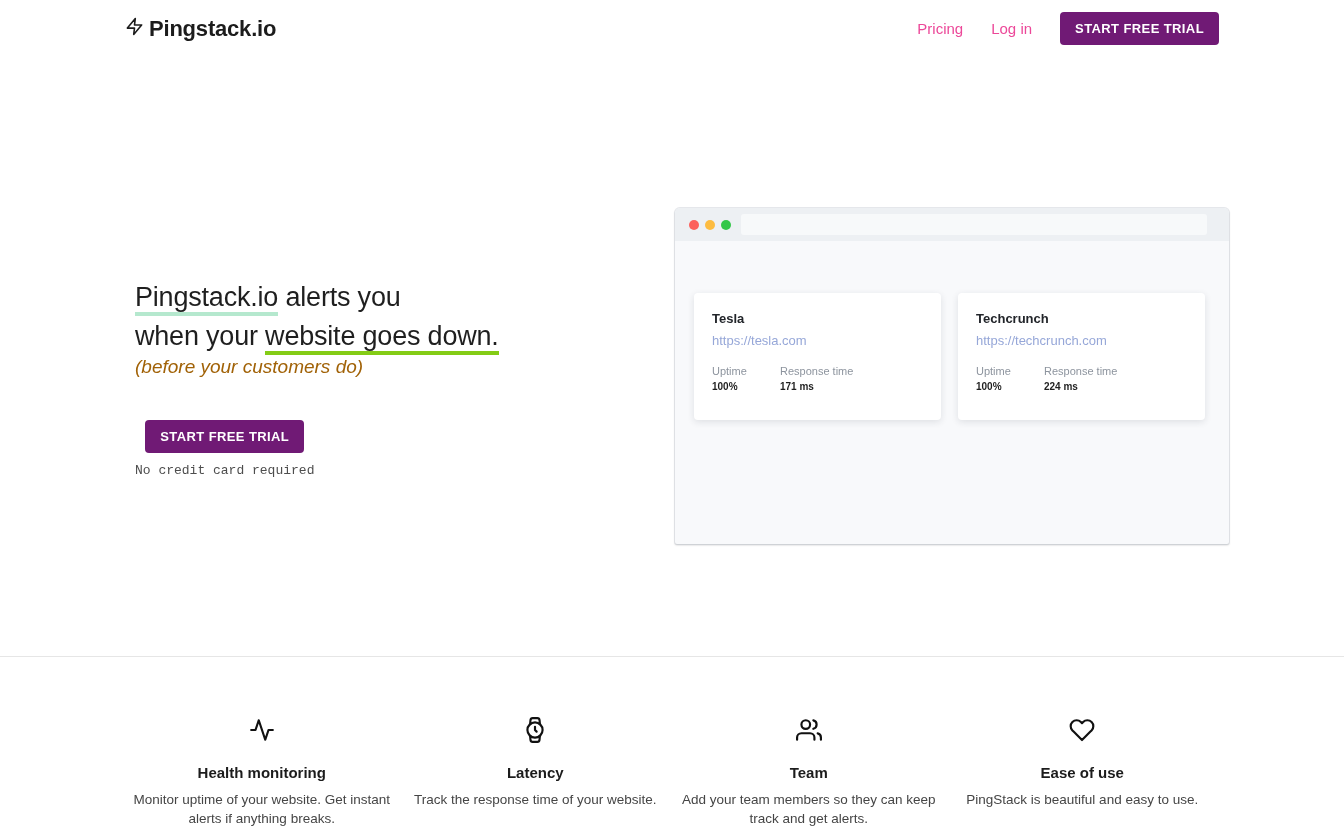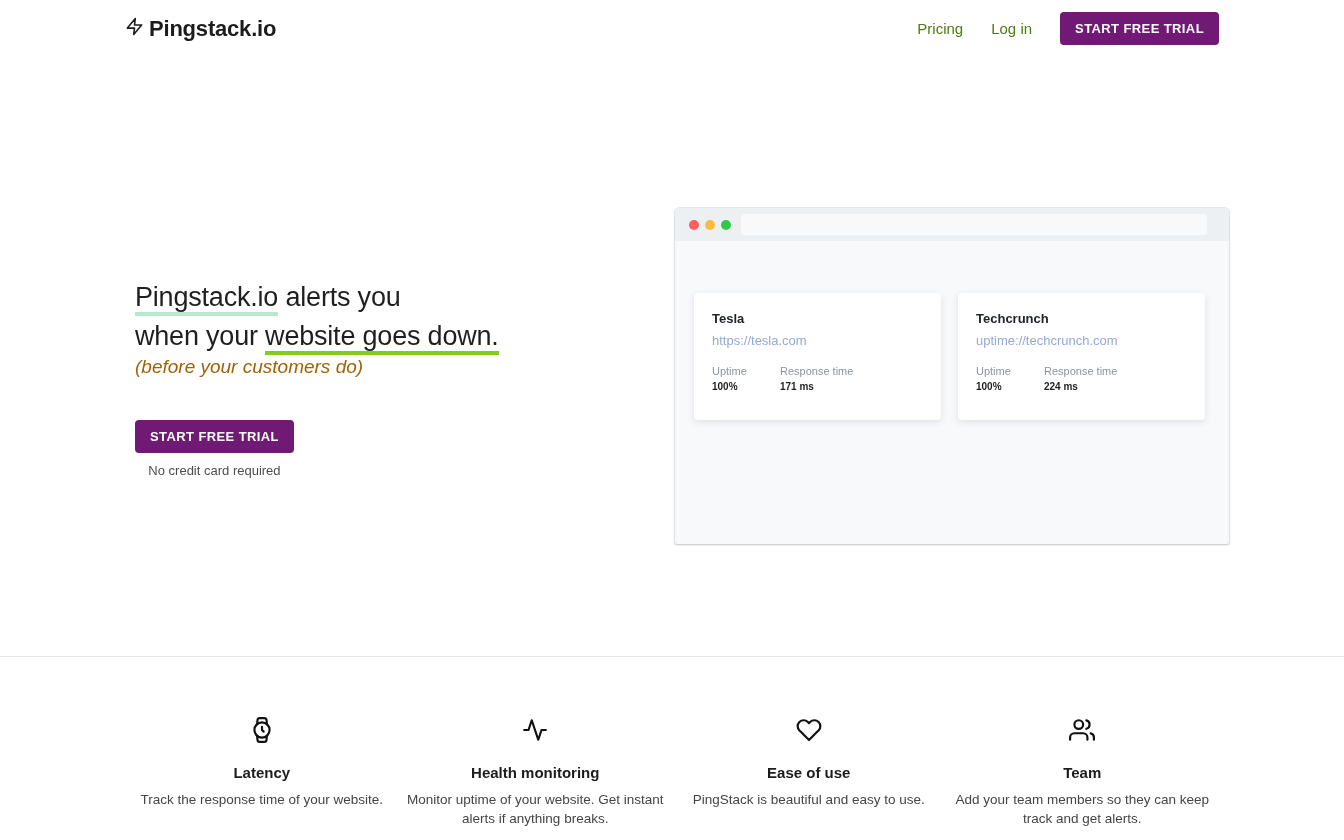--- a/index.html
+++ b/index.html
@@ -8,34 +8,34 @@
 
   .container { width: 1094px; margin: 0 auto; }
 
   
   .header { height: 56px; }
   .header .container { display: flex; align-items: center; padding-top: 12px; }
   .logo { display: flex; align-items: center; gap: 5px; cursor: pointer; }
   .logo svg { width: 19px; height: 19px; stroke: #1c1c1c; }
   .logo-text { font-size: 22px; font-weight: 600; letter-spacing: -0.2px; color: #1c1c1c; }
   .nav { margin-left: auto; display: flex; align-items: center; gap: 28px; }
-  .nav-link { font-size: 15px; color: #4d7c0f; cursor: pointer; }
+  .nav-link { font-size: 15px; color: #ec4899; cursor: pointer; }
   .btn-green { background: #701a75; color: #ffffff; border: none; border-radius: 4px;
     font-family: "Liberation Sans", sans-serif; font-size: 13px; font-weight: bold;
     letter-spacing: 0.4px; padding: 9px 15px; cursor: pointer; }
 
   
   .hero { position: relative; height: 600px; }
   .hero-left { position: absolute; left: 135px; top: 222px; }
   .hero-heading { font-size: 27px; font-weight: 500; line-height: 39px; color: #1f1f1f; letter-spacing: -0.2px; }
   .ul-green { border-bottom: 4px solid #b5e8ce; }
   .ul-pink  { border-bottom: 4px solid #84cc16; }
   .hero-sub { font-size: 19px; font-style: italic; color: #a16207; }
   .hero-cta-wrap { margin-top: 42px; display: inline-flex; flex-direction: column; align-items: center; }
-  .hero-note { margin-top: 10px; font-size: 13px; color: #4d4d4d; }
+  .hero-note { margin-top: 10px; font-size: 13px; color: #4d4d4d; font-family: Liberation Mono, monospace; }
 
   
   .browser { position: absolute; left: 675px; top: 152px; width: 554px; height: 336px;
     background: #f8f9fb; border-radius: 5px 5px 2px 2px;
     box-shadow: 0 0 0 1px rgba(210,214,220,0.55), 0 1px 2px rgba(60,64,67,0.35); }
   .browser-top { height: 33px; background: #edf0f3; border-radius: 5px 5px 0 0;
     display: flex; align-items: center; padding-left: 8px; }
   .dot { width: 10px; height: 10px; border-radius: 50%; margin-left: 6px; }
   .addr-bar { margin-left: 10px; width: 466px; height: 21px; background: #f7f9fa; border-radius: 3px; }
   .cards-row { position: absolute; left: 19px; top: 85px; display: flex; gap: 17px; }
@@ -104,21 +104,21 @@
           </div>
           <div>
             <div class="mc-label">Response time</div>
             <div class="mc-value">171 ms</div>
           </div>
         </div>
       </div>
 
       <div class="monitor-card">
         <div class="mc-name">Techcrunch</div>
-        <div class="mc-url">uptime://techcrunch.com</div>
+        <div class="mc-url">https://techcrunch.com</div>
         <div class="mc-stats">
           <div class="mc-col1">
             <div class="mc-label">Uptime</div>
             <div class="mc-value">100%</div>
           </div>
           <div>
             <div class="mc-label">Response time</div>
             <div class="mc-value">224 ms</div>
           </div>
         </div>
@@ -126,49 +126,49 @@
 
     </div>
   </div>
 </div>
 
 <div class="features">
   <div class="container">
 
     <div class="feature">
       <span><svg viewBox="0 0 24 24" fill="none" stroke-width="2" stroke-linecap="round" stroke-linejoin="round">
-            <circle cx="12" cy="12" r="7"></circle>
-            <polyline points="12 9 12 12 13.5 13.5"></polyline>
-            <path d="M16.51 17.35l-.35 3.83a2 2 0 0 1-2 1.82H9.83a2 2 0 0 1-2-1.82l-.35-3.83m.01-10.7l.35-3.83A2 2 0 0 1 9.83 1h4.35a2 2 0 0 1 2 1.82l.35 3.83"></path>
-          </svg></span>
-      <div class="f-title">Latency</div>
-      <div class="f-desc">Track the response time of your website.</div>
-    </div>
-
-    <div class="feature">
-      <span><svg viewBox="0 0 24 24" fill="none" stroke-width="2" stroke-linecap="round" stroke-linejoin="round">
             <polyline points="22 12 18 12 15 21 9 3 6 12 2 12"></polyline>
           </svg></span>
       <div class="f-title">Health monitoring</div>
       <div class="f-desc">Monitor uptime of your website. Get instant alerts if anything breaks.</div>
     </div>
 
     <div class="feature">
       <span><svg viewBox="0 0 24 24" fill="none" stroke-width="2" stroke-linecap="round" stroke-linejoin="round">
-            <path d="M20.84 4.61a5.5 5.5 0 0 0-7.78 0L12 5.67l-1.06-1.06a5.5 5.5 0 0 0-7.78 7.78l1.06 1.06L12 21.23l7.78-7.78 1.06-1.06a5.5 5.5 0 0 0 0-7.78z"></path>
+            <circle cx="12" cy="12" r="7"></circle>
+            <polyline points="12 9 12 12 13.5 13.5"></polyline>
+            <path d="M16.51 17.35l-.35 3.83a2 2 0 0 1-2 1.82H9.83a2 2 0 0 1-2-1.82l-.35-3.83m.01-10.7l.35-3.83A2 2 0 0 1 9.83 1h4.35a2 2 0 0 1 2 1.82l.35 3.83"></path>
           </svg></span>
-      <div class="f-title">Ease of use</div>
-      <div class="f-desc">PingStack is beautiful and easy to use.</div>
+      <div class="f-title">Latency</div>
+      <div class="f-desc">Track the response time of your website.</div>
     </div>
 
     <div class="feature">
       <span><svg viewBox="0 0 24 24" fill="none" stroke-width="2" stroke-linecap="round" stroke-linejoin="round">
             <path d="M17 21v-2a4 4 0 0 0-4-4H5a4 4 0 0 0-4 4v2"></path>
             <circle cx="9" cy="7" r="4"></circle>
             <path d="M23 21v-2a4 4 0 0 0-3-3.87"></path>
             <path d="M16 3.13a4 4 0 0 1 0 7.75"></path>
           </svg></span>
       <div class="f-title">Team</div>
       <div class="f-desc">Add your team members so they can keep track and get alerts.</div>
     </div>
 
+    <div class="feature">
+      <span><svg viewBox="0 0 24 24" fill="none" stroke-width="2" stroke-linecap="round" stroke-linejoin="round">
+            <path d="M20.84 4.61a5.5 5.5 0 0 0-7.78 0L12 5.67l-1.06-1.06a5.5 5.5 0 0 0-7.78 7.78l1.06 1.06L12 21.23l7.78-7.78 1.06-1.06a5.5 5.5 0 0 0 0-7.78z"></path>
+          </svg></span>
+      <div class="f-title">Ease of use</div>
+      <div class="f-desc">PingStack is beautiful and easy to use.</div>
+    </div>
+
   </div>
 </div>
 
 </body></html>

